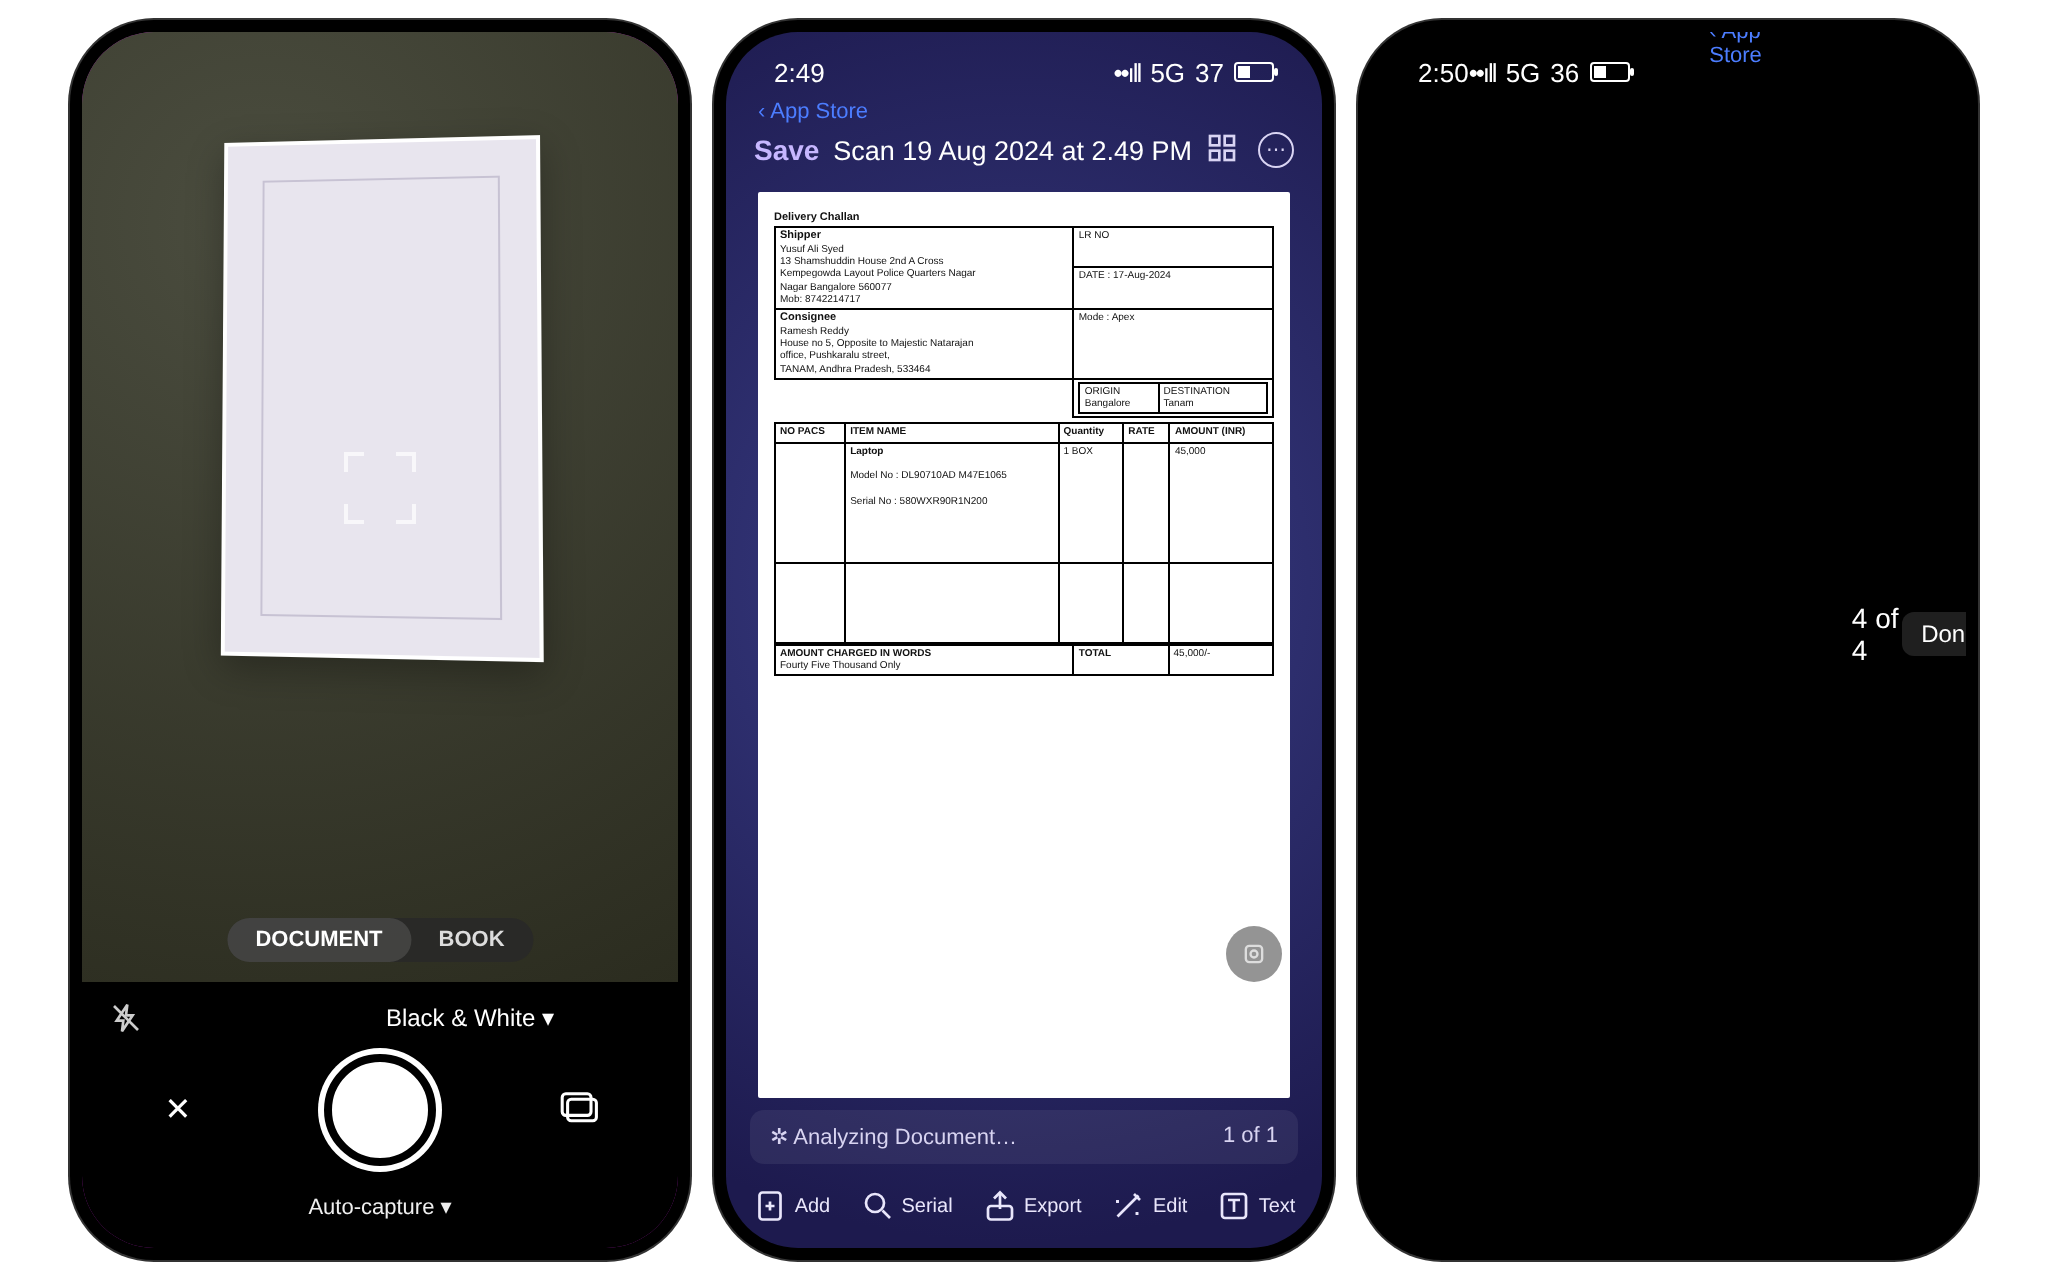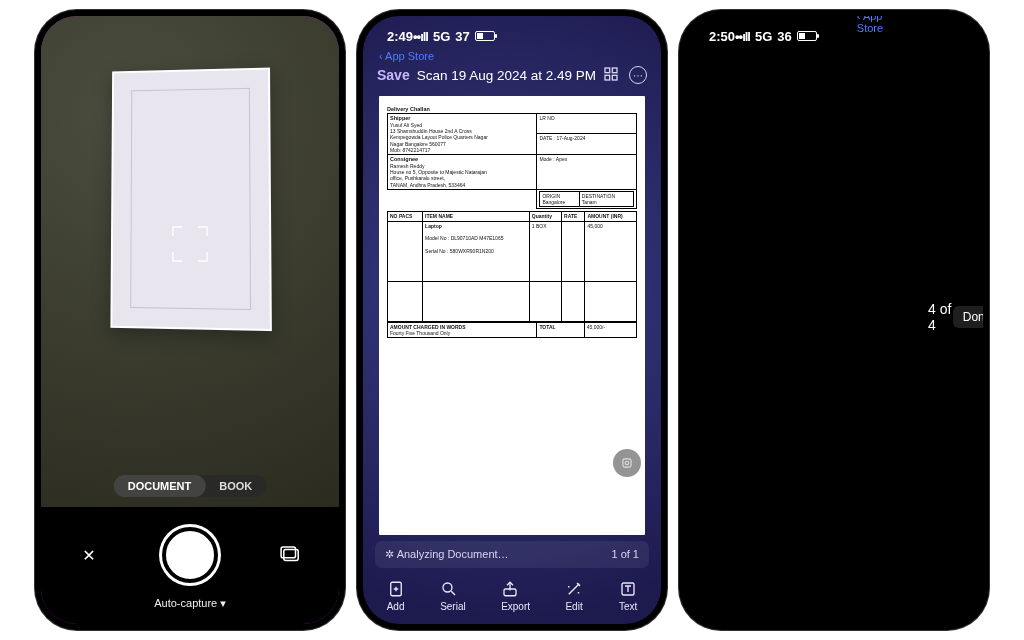--- a/index.html
+++ b/index.html
@@ -18,22 +18,22 @@
     width: 310px;
     height: 620px;
     background: #000;
     border-radius: 42px;
     position: relative;
     overflow: hidden;
     box-shadow: 0 0 0 1px #333;
   }
   .scrn { position: absolute; inset: 6px; border-radius: 36px; overflow: hidden; background:#000; }
   .statusbar {
-    height: 40px; display:flex; align-items:center; justify-content:flex-start;
-    padding: 16px 24px; color:#fff; font-size:13px; font-weight:700;
+    height: 40px; display:flex; align-items:center; justify-content:space-between;
+    padding: 16px 24px; color:#fff; font-size:13px; font-weight:400;
   }
   .backlink { color:#4c7dff; font-size:11px; padding-left:16px; margin-top:-6px; }
   
   .scrn1 { background:#a21caf; display:flex; flex-direction:column; }
   .camview { flex:1; background: radial-gradient(circle at 30% 20%, #4b4d3f 0%, #2b2c1f 100%); position:relative; display:flex; align-items:flex-start; justify-content:center; padding-top:52px; }
   .greendot { position:absolute; top:6px; right:38%; width:6px; height:6px; border-radius:50%; background:#3dfc57; }
   .paper {
     width: 160px; height: 260px; background:#e8e5ee; border:2px solid #fff; position:relative;
     transform: perspective(400px) rotateX(2deg) rotateY(-4deg);
     box-shadow: 0 6px 18px rgba(0,0,0,.3);
@@ -65,21 +65,21 @@
   .circ { width:18px; height:18px; border:1.5px solid #d9d4f3; border-radius:50%; display:flex; align-items:center; justify-content:center; font-size:10px;}
   .docpane { flex:1; display:flex; justify-content:center; padding:4px 16px 0; position:relative;}
   .doc { width:100%; background:#fff; border-radius:1px; position:relative; padding:10px 8px; font-size:5px; line-height:1.25; color:#111;}
   .doc .t { font-size:5.5px; font-weight:600; }
   .doc table { border-collapse:collapse; width:100%; }
   .doc td { border:1px solid #000; padding:1px 2px; vertical-align:top; }
   .doc td.nb { border:none; }
   .roundtag { position:absolute; right:20px; bottom:58px; width:28px; height:28px; border-radius:50%; background:rgba(60,60,60,.55); display:flex; align-items:center; justify-content:center; color:#eee; font-size:12px;}
   .analyzebar { margin:6px 12px; padding:7px 10px; background:rgba(255,255,255,.07); border-radius:7px; color:#d8d4f1; font-size:11px; display:flex; justify-content:space-between; }
   .toolbar2 { display:flex; justify-content:space-around; padding:6px 6px 12px; }
-  .tbtn { display:flex; flex-direction:column; gap:3px; color:#e9e6fb; font-size:10px;}
+  .tbtn { display:flex; flex-direction:row; align-items:center; gap:3px; color:#e9e6fb; font-size:10px;}
   .tbtn .ic { font-size:16px; }
   
   .scrn3 { background:#000; display:flex; flex-direction:row; }
   .hdr3 { display:flex; align-items:center; justify-content:space-between; padding:4px 14px 10px; color:#fff; font-size:14px;}
   .hdr3 .done{ background:rgba(255,255,255,.12); padding:4px 10px; border-radius:6px; font-size:12px;text-align:center;}
   .docpane3 { flex:1; display:flex; justify-content:center; padding:4px 18px;}
   .doc3wrap { width:100%; background:#fff; position:relative; padding:28px 8px 16px;}
   .trash { position:absolute; top:6px; left:6px; width:22px; height:22px; border-radius:50%; background:rgba(0,0,0,.6); color:#ddd; font-size:11px; display:flex; align-items:center; justify-content:center;}
   .toolbar3 { display:flex; justify-content:space-around; padding:14px 10px 18px; }
   .tool3 { width:22px; height:22px; display:flex; align-items:center; justify-content:center; color:#fff; font-size:16px;}
@@ -104,20 +104,30 @@
           <span class="fcorner tr"></span>
         <span class="fcorner bl"></span>
           <span class="fcorner br"></span>
       </div>
       <div class="modepill">
         <span class="act">DOCUMENT</span>
         <span>BOOK</span>
       </div>
     </div>
     <div class="c1bottom">
+      <div class="bwrow">
+        <span class="flash">
+          <svg width="16" height="16" viewBox="0 0 24 24" fill="none" stroke="#ccc" stroke-width="2">
+              <path d="M13 2 5 14h5l-1 8 8-12h-5l1-8z"></path>
+              <line x1="3" y1="3" x2="21" y2="21"></line>
+            </svg>
+        </span>
+        <span class="bw">Black &amp; White ▾</span>
+        <span style="width:32px"></span>
+      </div>
       <div class="capturerow">
         <div class="xbtn">✕</div>
         <div class="shutter"></div>
         <div class="gal">
           <svg width="22" height="18" viewBox="0 0 24 20" fill="none" stroke="#fff" stroke-width="1.7">
               <rect x="4" y="4" width="16" height="12" rx="2"></rect>
               <rect x="1" y="1" width="16" height="12" rx="2"></rect>
             </svg>
         </div>
       </div>

